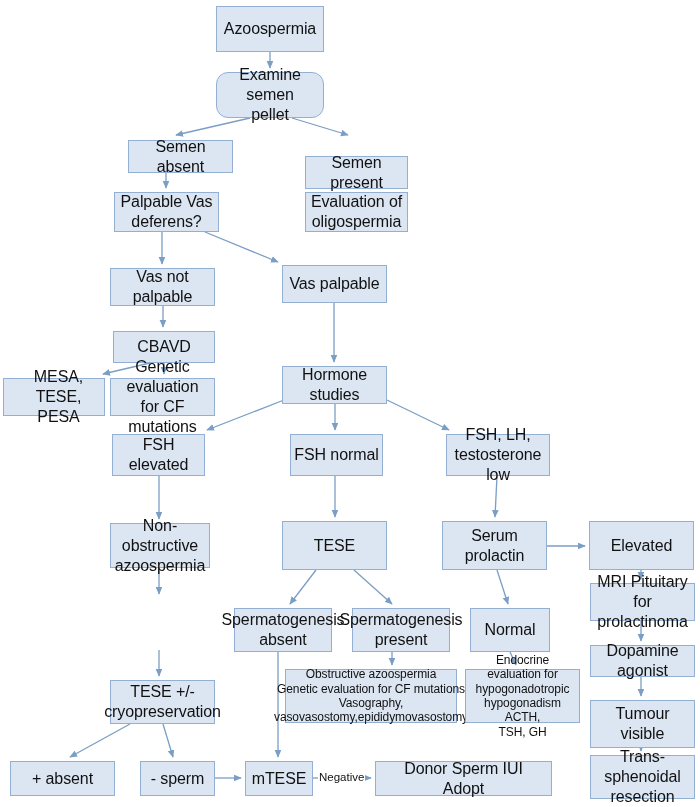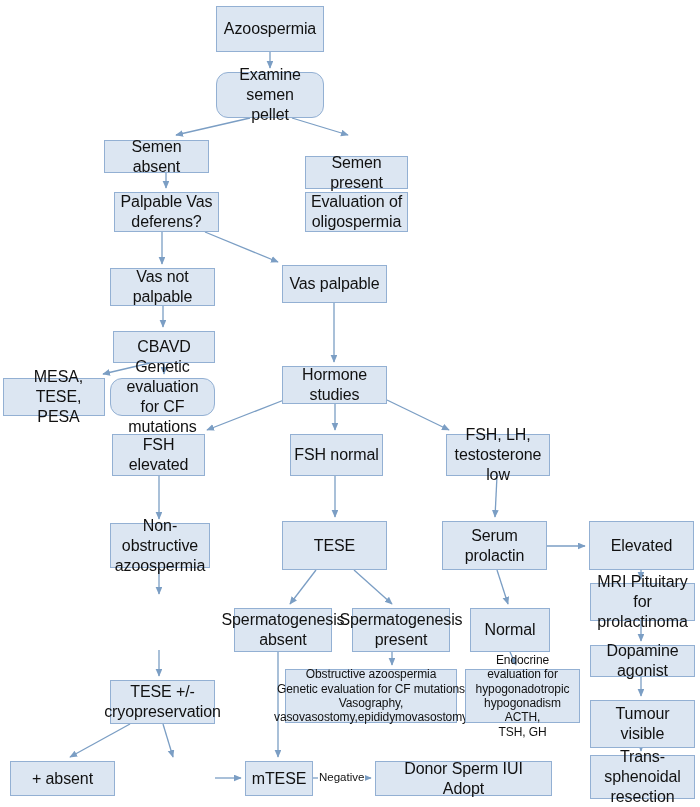--- a/index.html
+++ b/index.html
@@ -136,32 +136,32 @@
     </g>
     <g stroke="#7b9ec4" stroke-width="1.3" fill="none">
 
       <path d="M313,778 L318,778"></path>
     </g>
   </svg>
 
   <div class="node" style="left:216px;top:6px;width:108px;height:46px;">Azoospermia</div>
   <div class="node" style="left:216px;top:72px;width:108px;height:46px;border-radius:12px;">Examine semen
 pellet</div>
-  <div class="node" style="left:104px;top:140px;width:105px;height:33px;">Semen absent</div>
+  <div class="node" style="left:128px;top:140px;width:105px;height:33px;">Semen absent</div>
   <div class="node" style="left:305px;top:140px;width:103px;height:33px;margin-top:16px;">Semen present</div>
   <div class="node" style="left:114px;top:192px;width:105px;height:40px;">Palpable Vas
 deferens?</div>
   <div class="node" style="left:305px;top:192px;width:103px;height:40px;">Evaluation of
 oligospermia</div>
   <div class="node" style="left:110px;top:268px;width:105px;height:38px;">Vas not palpable</div>
   <div class="node" style="left:282px;top:265px;width:105px;height:38px;">Vas palpable</div>
   <div class="node" style="left:113px;top:331px;width:102px;height:32px;">CBAVD</div>
   <div class="node" style="left:3px;top:378px;width:102px;height:38px;padding-left:12px;">MESA, TESE,
 PESA</div>
-  <div class="node" style="left:110px;top:378px;width:105px;height:38px;border-radius:12px;">Genetic evaluation
+  <div class="node" style="left:110px;top:378px;width:105px;height:38px;">Genetic evaluation
 for CF mutations</div>
   <div class="node" style="left:282px;top:366px;width:105px;height:38px;">Hormone studies</div>
   <div class="node" style="left:112px;top:434px;width:93px;height:42px;">FSH elevated</div>
   <div class="node" style="left:290px;top:434px;width:93px;height:42px;">FSH normal</div>
   <div class="node" style="left:446px;top:434px;width:104px;height:42px;">FSH, LH,
 testosterone low</div>
   <div class="node" style="left:110px;top:523px;width:100px;height:45px;">Non-obstructive
 azoospermia</div>
   <div class="node" style="left:282px;top:521px;width:105px;height:49px;">TESE</div>
   <div class="node" style="left:442px;top:521px;width:105px;height:49px;">Serum prolactin</div>
@@ -179,20 +179,21 @@
 vasovasostomy,epididymovasostomy</div>
   <div class="node small" style="left:465px;top:669px;width:115px;height:54px;">Endocrine evaluation for
 hypogonadotropic
 hypogonadism ACTH,
 TSH, GH</div>
   <div class="node" style="left:590px;top:645px;width:105px;height:32px;">Dopamine agonist</div>
   <div class="node" style="left:110px;top:680px;width:105px;height:44px;">TESE +/-
 cryopreservation</div>
   <div class="node" style="left:590px;top:700px;width:105px;height:48px;">Tumour visible</div>
   <div class="node" style="left:10px;top:761px;width:105px;height:35px;">+ absent</div>
+  <div class="node" style="left:140px;top:761px;width:75px;height:35px;">- sperm</div>
   <div class="node" style="left:245px;top:761px;width:68px;height:35px;">mTESE</div>
   <div class="node" style="left:375px;top:761px;width:177px;height:35px;">Donor Sperm IUI
 Adopt</div>
   <div class="node" style="left:590px;top:755px;width:105px;height:44px;">Trans-sphenoidal
 resection</div>
 
   <div class="edge-label" style="left:318px;top:771px;">Negative</div>
 
 </div>
 

